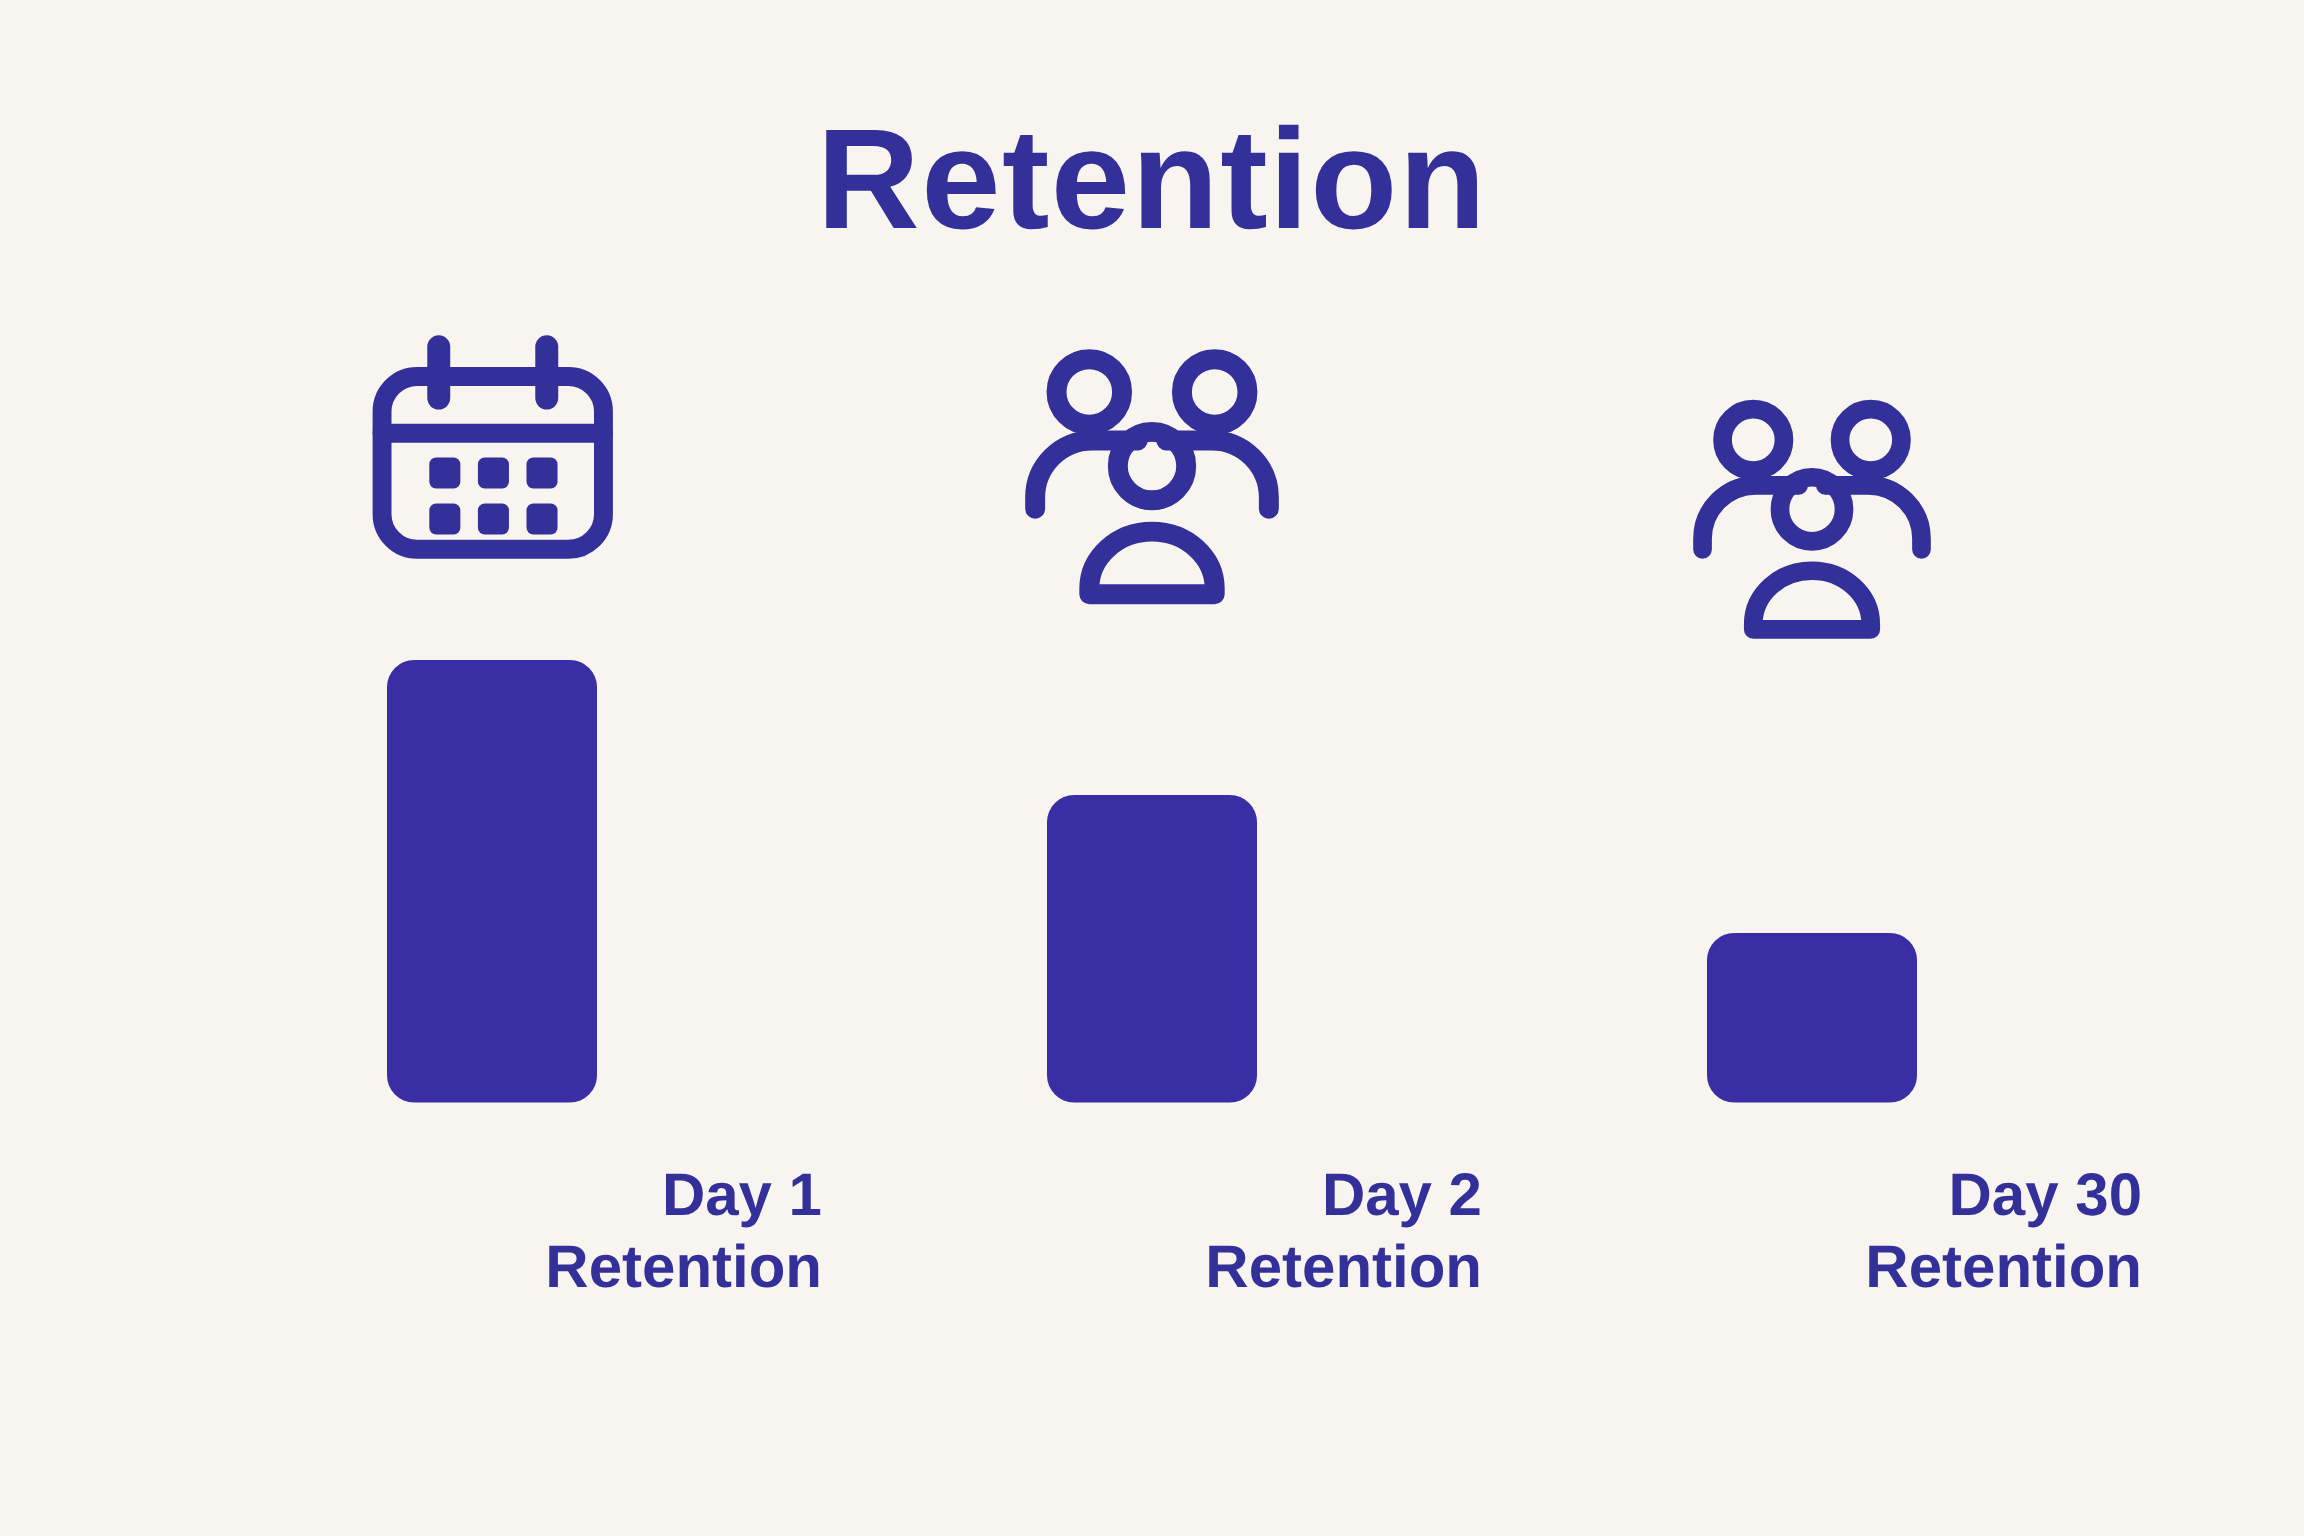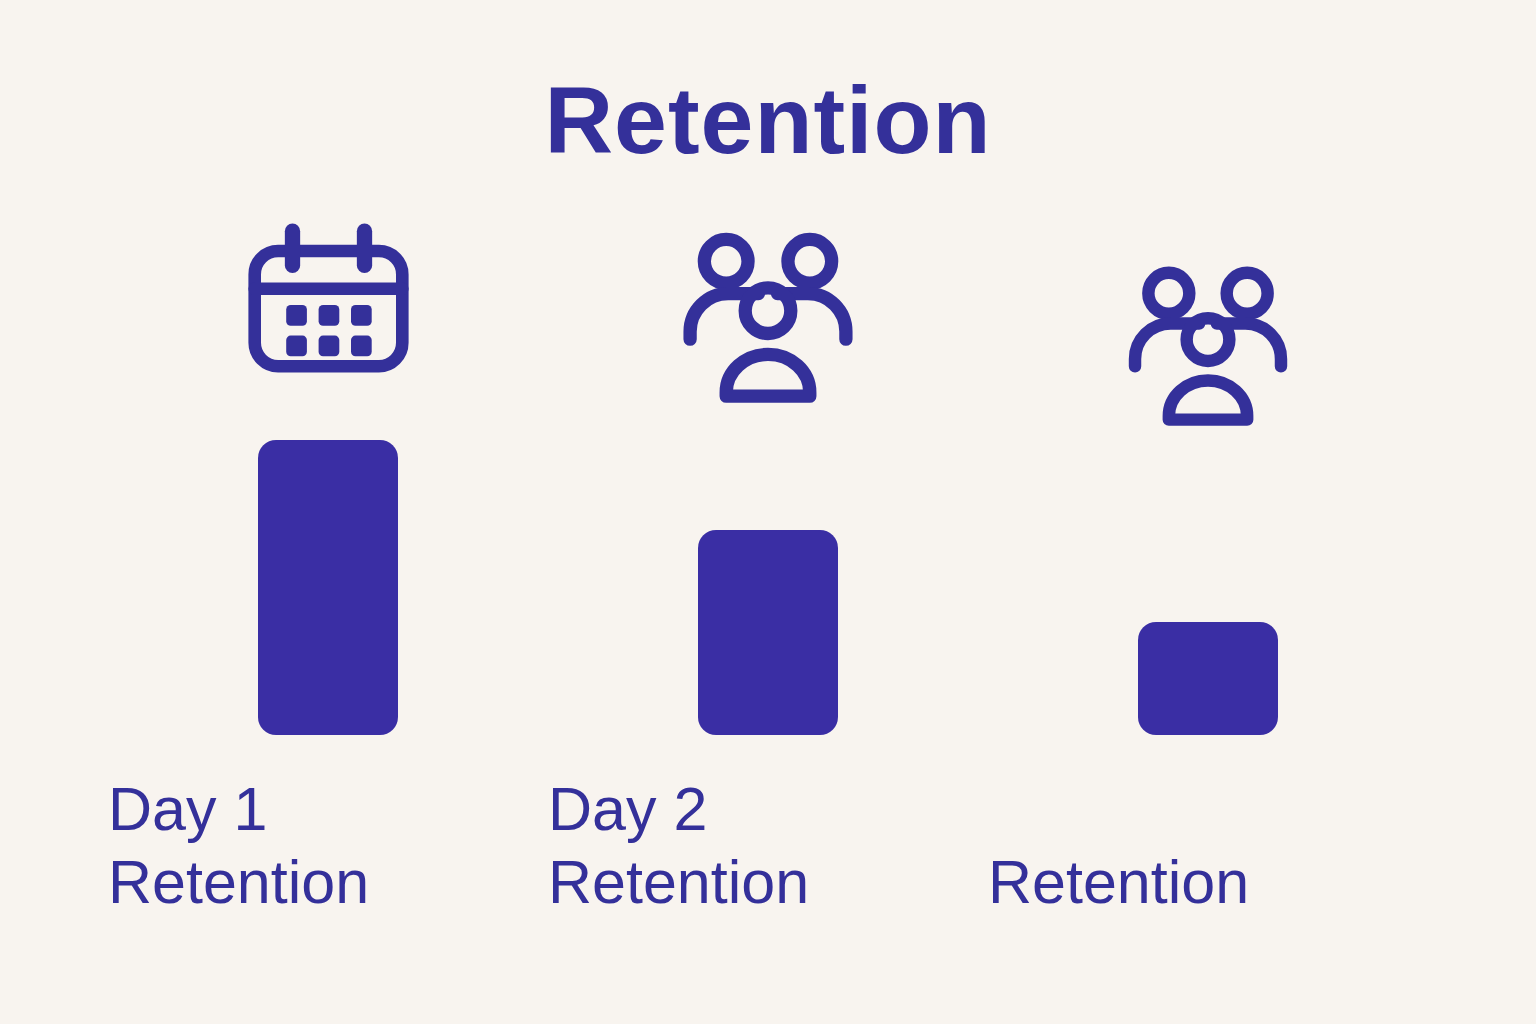--- a/index.html
+++ b/index.html
@@ -45,23 +45,23 @@
     width:140px;
     border-radius:18px;
     background:var(--bar);
   }
   .labels-row{
     margin:38px 108px 0 108px;
     display:flex;
   }
   .label{
     width:440px;
-    text-align:left;
-    font-size:61px;
-    font-weight:normal;
+    text-align:right;
+    font-size:40px;
+    font-weight:bold;
     line-height:1.2;
     color:var(--ink);
   }
   svg{display:block;}
 </style>
 </head>
 <body>
 
 <div class="canvas">
 
@@ -122,18 +122,18 @@
   <div class="labels-row">
     <div class="label">
       <span>Day 1</span><br>
       <span>Retention</span>
     </div>
     <div class="label">
       <span>Day 2</span><br>
       <span>Retention</span>
     </div>
     <div class="label">
-      <br>
+      <span>Day 30</span><br>
       <span>Retention</span>
     </div>
   </div>
 
 </div>
 
 </body></html>

